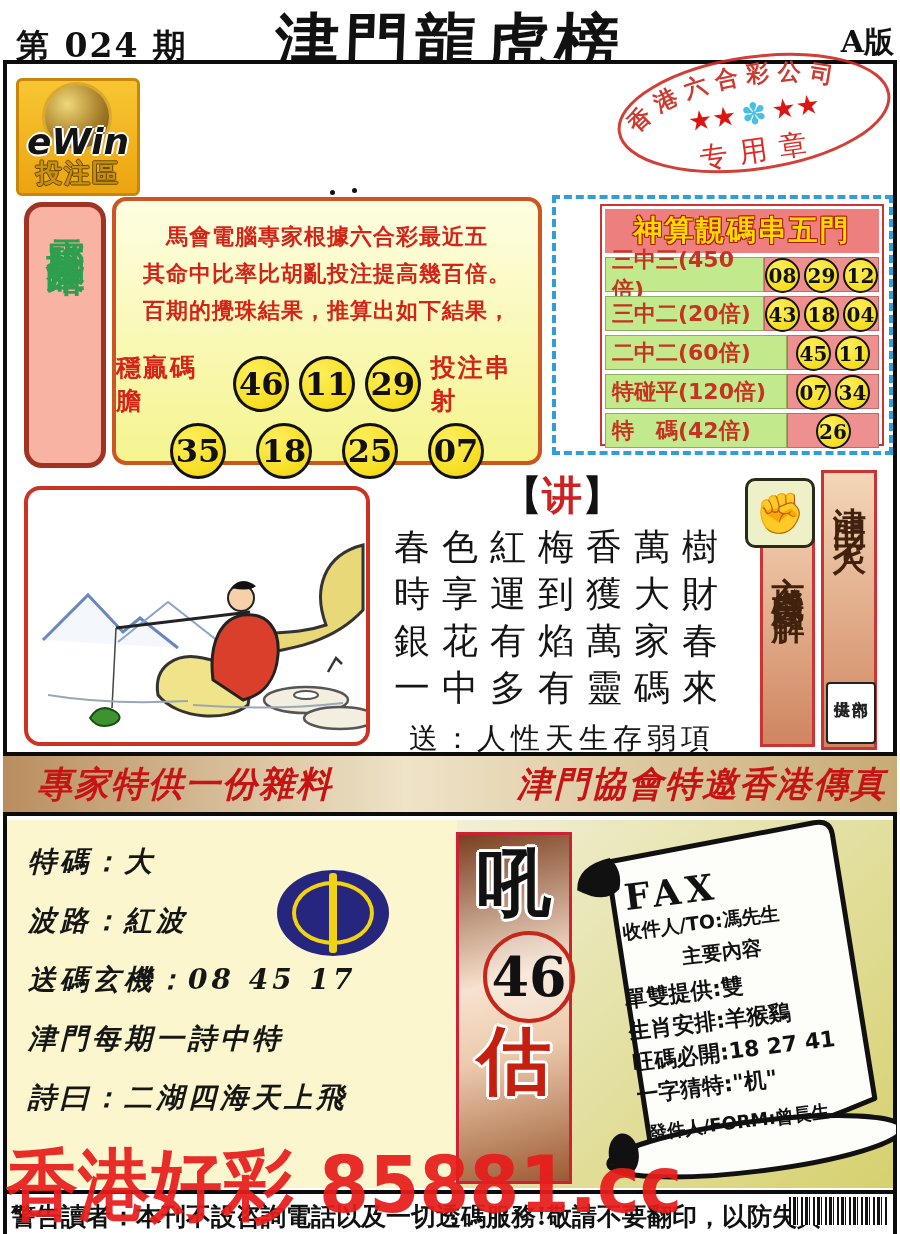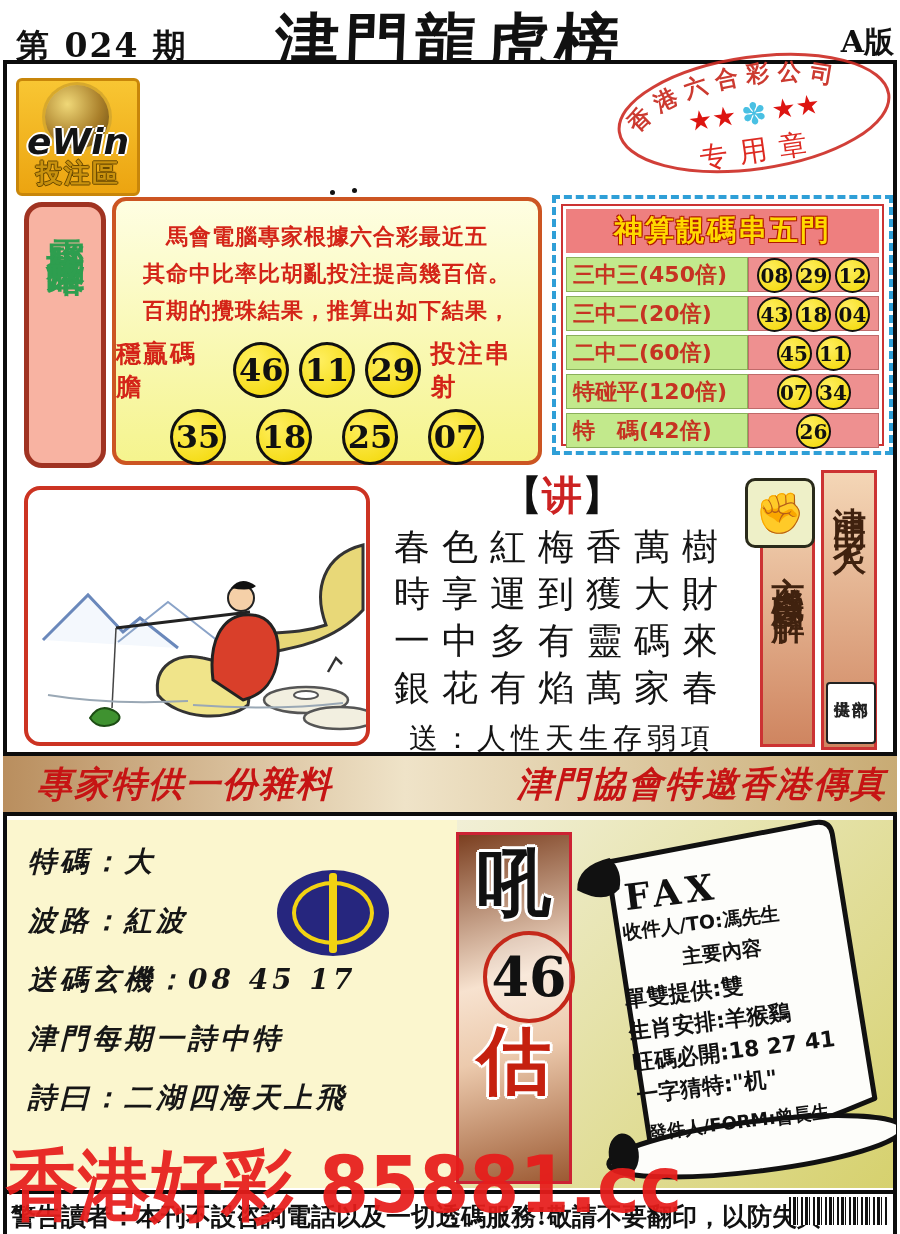--- a/index.html
+++ b/index.html
@@ -36,27 +36,27 @@
 
   
   .ybox{left:112px;top:197px;width:430px;height:268px;box-sizing:border-box;border:4px solid #cc5522;border-radius:14px;
         background:linear-gradient(#fefee2,#f5f48e);z-index:1;}
   .ink-specks{left:330px;top:190px;width:5px;height:5px;background:#111;border-radius:50%;box-shadow:22px -2px 0 #111;z-index:2;}
   .ybox-intro{padding:17px 14px 0;text-align:center;font-size:22px;font-weight:bold;color:#d42418;line-height:37px;letter-spacing:1px;}
   .ball{display:inline-flex;align-items:center;justify-content:center;border-radius:50%;
         background:radial-gradient(circle at 35% 30%,#ffef60,#f2d600);border:3px solid #111;
         font-family:"DejaVu Serif",serif;font-weight:bold;color:#111;}
   .ball-lg{width:50px;height:50px;font-size:32px;}
-  .yrow1{display:flex;align-items:center;justify-content:center;gap:10px;margin-top:8px;}
+  .yrow1{display:flex;align-items:center;justify-content:center;gap:10px;margin-top:22px;}
   .yrow2{display:flex;align-items:center;justify-content:center;gap:30px;margin-top:6px;}
   .ylabel{font-size:25px;font-weight:900;color:#d42418;letter-spacing:2px;}
 
   
   .mtable{left:552px;top:195px;width:341px;height:260px;box-sizing:border-box;border:4px dashed #2f9fd7;padding:5px;background:#fff;z-index:1;}
-  .mtable-inner{border:2px solid #cc3333;height:100%;box-sizing:border-box;padding:3px;background:#fff;}
+  .mtable-inner{border:2px solid #cc3333;height:100%;box-sizing:border-box;padding:3px;background:#fff;margin-left:39px;}
   .mtable-title{height:44px;background:#ee7f7f;color:#ffd900;font-size:29px;font-weight:900;font-family:"DejaVu Serif",serif;
                 display:flex;align-items:center;justify-content:center;letter-spacing:2px;
                 text-shadow:1px 1px 0 #b01800,-1px -1px 0 #b01800,1px -1px 0 #b01800,-1px 1px 0 #b01800;}
   .mrow{display:flex;height:35px;margin-top:4px;}
   .mlabel{width:182px;background:#c2e98c;color:#c63322;font-weight:bold;font-size:22px;display:flex;align-items:center;
           padding-left:6px;box-sizing:border-box;border:1px solid #8ab05a;}
   .mvals{flex:1;background:#ee9090;display:flex;align-items:flex-start;justify-content:center;gap:4px;border:1px solid #c06a6a;}
   .ball-sm{width:31px;height:31px;font-size:20px;border-width:2px;}
 
   
@@ -240,22 +240,22 @@
       <ellipse cx="312" cy="228" rx="36" ry="11" fill="#f2efe0" stroke="#555" stroke-width="2.5"></ellipse>
       <path d="M20,205 q60,10 140,6 M165,215 q80,6 150,-2" stroke="#9aa8b5" stroke-width="2" fill="none"></path>
       <path d="M300,182 l8,-14 l6,6" stroke="#333" stroke-width="2.5" fill="none"></path>
     </svg>
   </div>
 
   <div class="abs poem">
     <div class="poem-title"><span>【</span><span class="tchar">讲</span><span>】</span></div>
     <div class="poem-line">春色紅梅香萬樹</div>
     <div class="poem-line">時享運到獲大財</div>
+    <div class="poem-line">銀花有焰萬家春</div>
     <div class="poem-line">一中多有靈碼來</div>
-    <div class="poem-line">銀花有焰萬家春</div>
     <div class="poem-gift">送：人性天生存弱項</div>
   </div>
 
   <div class="abs xicon">✊</div>
   <div class="abs strip strip-x">
     <span class="vt">玄機圖解</span>
   </div>
   <div class="abs strip strip-l">
     <span class="vt">津門老人</span>
     <div class="note-box">

